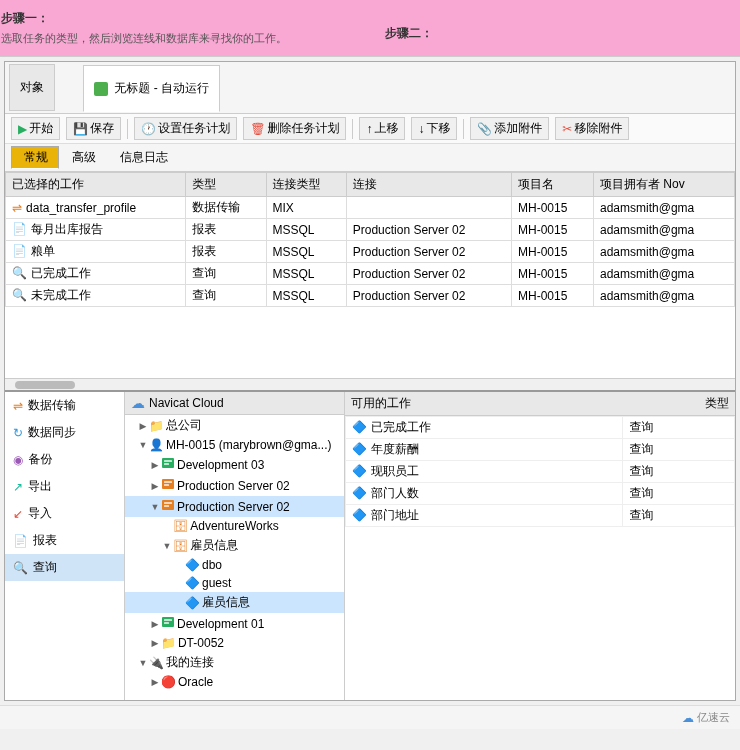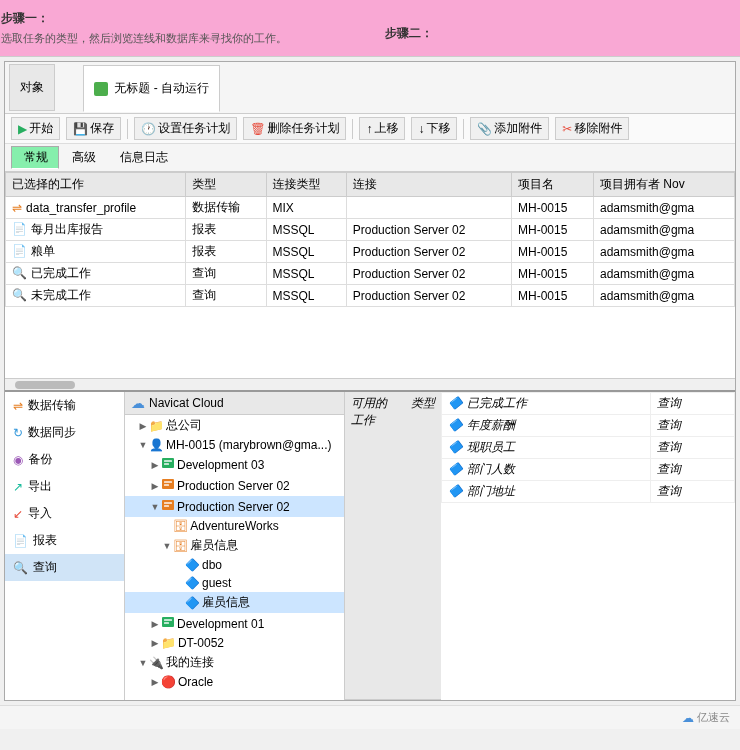--- a/index.html
+++ b/index.html
@@ -89,21 +89,21 @@
     }
     .inner-tab {
       padding: 2px 10px;
       cursor: pointer;
       border: 1px solid transparent;
       font-size: 12px;
     }
     .inner-tab.active {
       border: 1px solid #aaa;
       border-bottom: 1px solid #fff;
-      background: #86efac;
+      background: #eab308;
       padding-left: 12px;
     }
 
     
     .table-area {
       flex: 1;
       display: flex;
       flex-direction: column;
       overflow: hidden;
     }
@@ -194,23 +194,22 @@
     .indent-1 { padding-left: 12px; }
     .indent-2 { padding-left: 24px; }
     .indent-3 { padding-left: 36px; }
     .indent-4 { padding-left: 48px; }
 
     
     .available-panel {
       flex: 1;
       background: #fff;
       display: flex;
-      flex-direction: row;
+      flex-direction: column;
       overflow: hidden;
-      font-style: italic;
     }
     .panel-header {
       background: #e8e8e8;
       border-bottom: 1px solid #ccc;
       padding: 3px 6px;
       font-size: 12px;
       display: flex;
     }
     .panel-header span { flex: 1; }
     .available-table {

